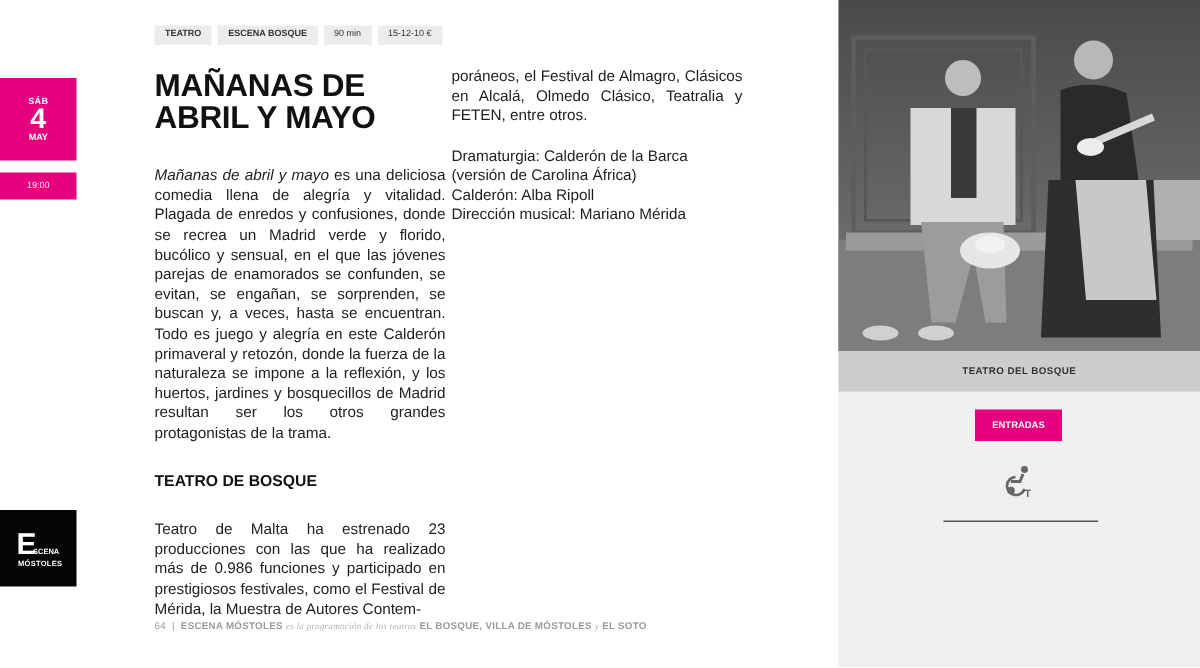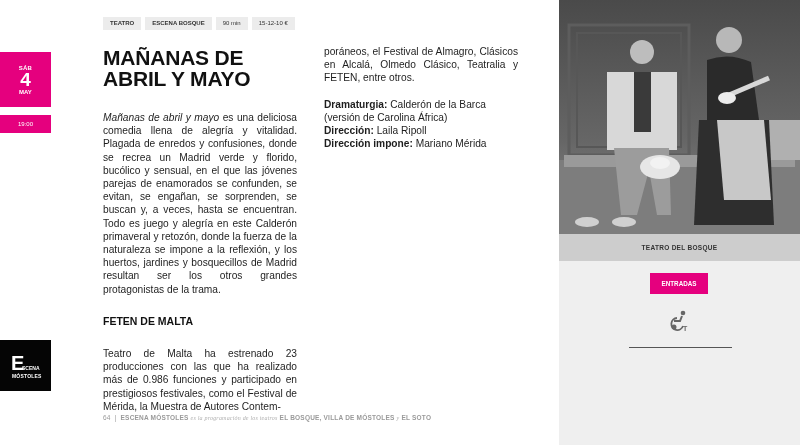--- a/index.html
+++ b/index.html
@@ -18,24 +18,24 @@
   .logo .mostoles { position:absolute; left:12px; top:33px; font-size:5px; font-weight:bold; letter-spacing:0.2px; }
 
   .tags { position:absolute; left:103px; top:17px; display:flex; gap:4px; }
   .tag { background:#ececec; color:#333; font-size:6px; font-weight:bold; height:13px; line-height:13px; padding:0 7px; }
   .tag.light { font-weight:normal; }
 
   .title { position:absolute; left:103px; top:47px; width:200px; font-size:21px; font-weight:bold; line-height:21px; color:#111; letter-spacing:-0.2px; }
 
   .col { position:absolute; font-size:10.2px; line-height:13.2px; color:#1e1e1e; text-align:justify; }
   .col1 { left:103px; top:111px; width:194px; }
-  .col2 { left:324px; top:45px; width:194px; text-align:left; }
+  .col2 { left:301px; top:45px; width:194px; text-align:left; }
   .col p { margin-bottom:0; }
   .col em { font-style:italic; }
-  .col b { font-weight:bold; }
+  .col b { font-weight:normal; }
   .section-head { font-size:10.5px; font-weight:bold; margin-top:19px; margin-bottom:19px; color:#111; }
   .credits { margin-top:13px; }
 
   .right-panel { position:absolute; left:559px; top:0; width:241px; height:445px; background:#efefef; }
   .photo { position:absolute; left:0; top:0; width:241px; height:234px; overflow:hidden; background:#5a5a5a; }
   .photo-caption { position:absolute; left:0; top:234px; width:241px; height:27px; background:#cdcdcd; color:#333; font-size:6.5px; font-weight:bold; text-align:center; line-height:27px; letter-spacing:0.3px; }
   .tickets-btn { position:absolute; left:91px; top:273px; width:58px; height:21px; background:#e5007e; color:#fff; font-size:6.3px; font-weight:bold; text-align:center; line-height:21px; border:none; }
   .access-icon { position:absolute; left:110px; top:310px; width:20px; height:22px; }
   .divider { position:absolute; left:70px; top:347px; width:103px; height:1px; background:#555; }
 
@@ -63,30 +63,30 @@
   <span class="tag">TEATRO</span>
   <span class="tag">ESCENA BOSQUE</span>
   <span class="tag light">90 min</span>
   <span class="tag light">15-12-10 €</span>
 </div>
 
 <h1 class="title">MAÑANAS DE ABRIL Y MAYO</h1>
 
 <div class="col col1">
   <p><em>Mañanas de abril y mayo</em><span> es una deliciosa comedia llena de alegría y vitalidad. Plagada de enredos y confusiones, donde se recrea un Madrid verde y florido, bucólico y sensual, en el que las jóvenes parejas de enamorados se confunden, se evitan, se engañan, se sorprenden, se buscan y, a veces, hasta se encuentran. Todo es juego y alegría en este Calderón primaveral y retozón, donde la fuerza de la naturaleza se impone a la reflexión, y los huertos, jardines y bosquecillos de Madrid resultan ser los otros grandes protagonistas de la trama.</span></p>
-  <div class="section-head">FETEN DE MALTA</div>
+  <div class="section-head">TEATRO DE BOSQUE</div>
   <p>Teatro de Malta ha estrenado 23 producciones con las que ha realizado más de 0.986 funciones y participado en prestigiosos festivales, como el Festival de Mérida, la Muestra de Autores Contem-</p>
 </div>
 
 <div class="col col2">
   <p style="text-align:justify">poráneos, el Festival de Almagro, Clásicos en Alcalá, Olmedo Clásico, Teatralia y FETEN, entre otros.</p>
   <div class="credits">
     <p><b>Dramaturgia:</b><span> Calderón de la Barca (versión de Carolina África)</span></p>
-    <p><b>Dirección:</b><span> Laila Ripoll</span></p>
-    <p><b>Dirección impone:</b><span> Mariano Mérida</span></p>
+    <p><b>Calderón:</b><span> Alba Ripoll</span></p>
+    <p><b>Dirección musical:</b><span> Mariano Mérida</span></p>
   </div>
 </div>
 
 <div class="right-panel">
   <div class="photo">
     <svg width="241" height="234" viewBox="0 0 241 234">
       <defs>
         <linearGradient id="bg" x1="0" y1="0" x2="0" y2="1">
           <stop offset="0" stop-color="#4a4a4a"></stop>
           <stop offset="0.6" stop-color="#666"></stop>

